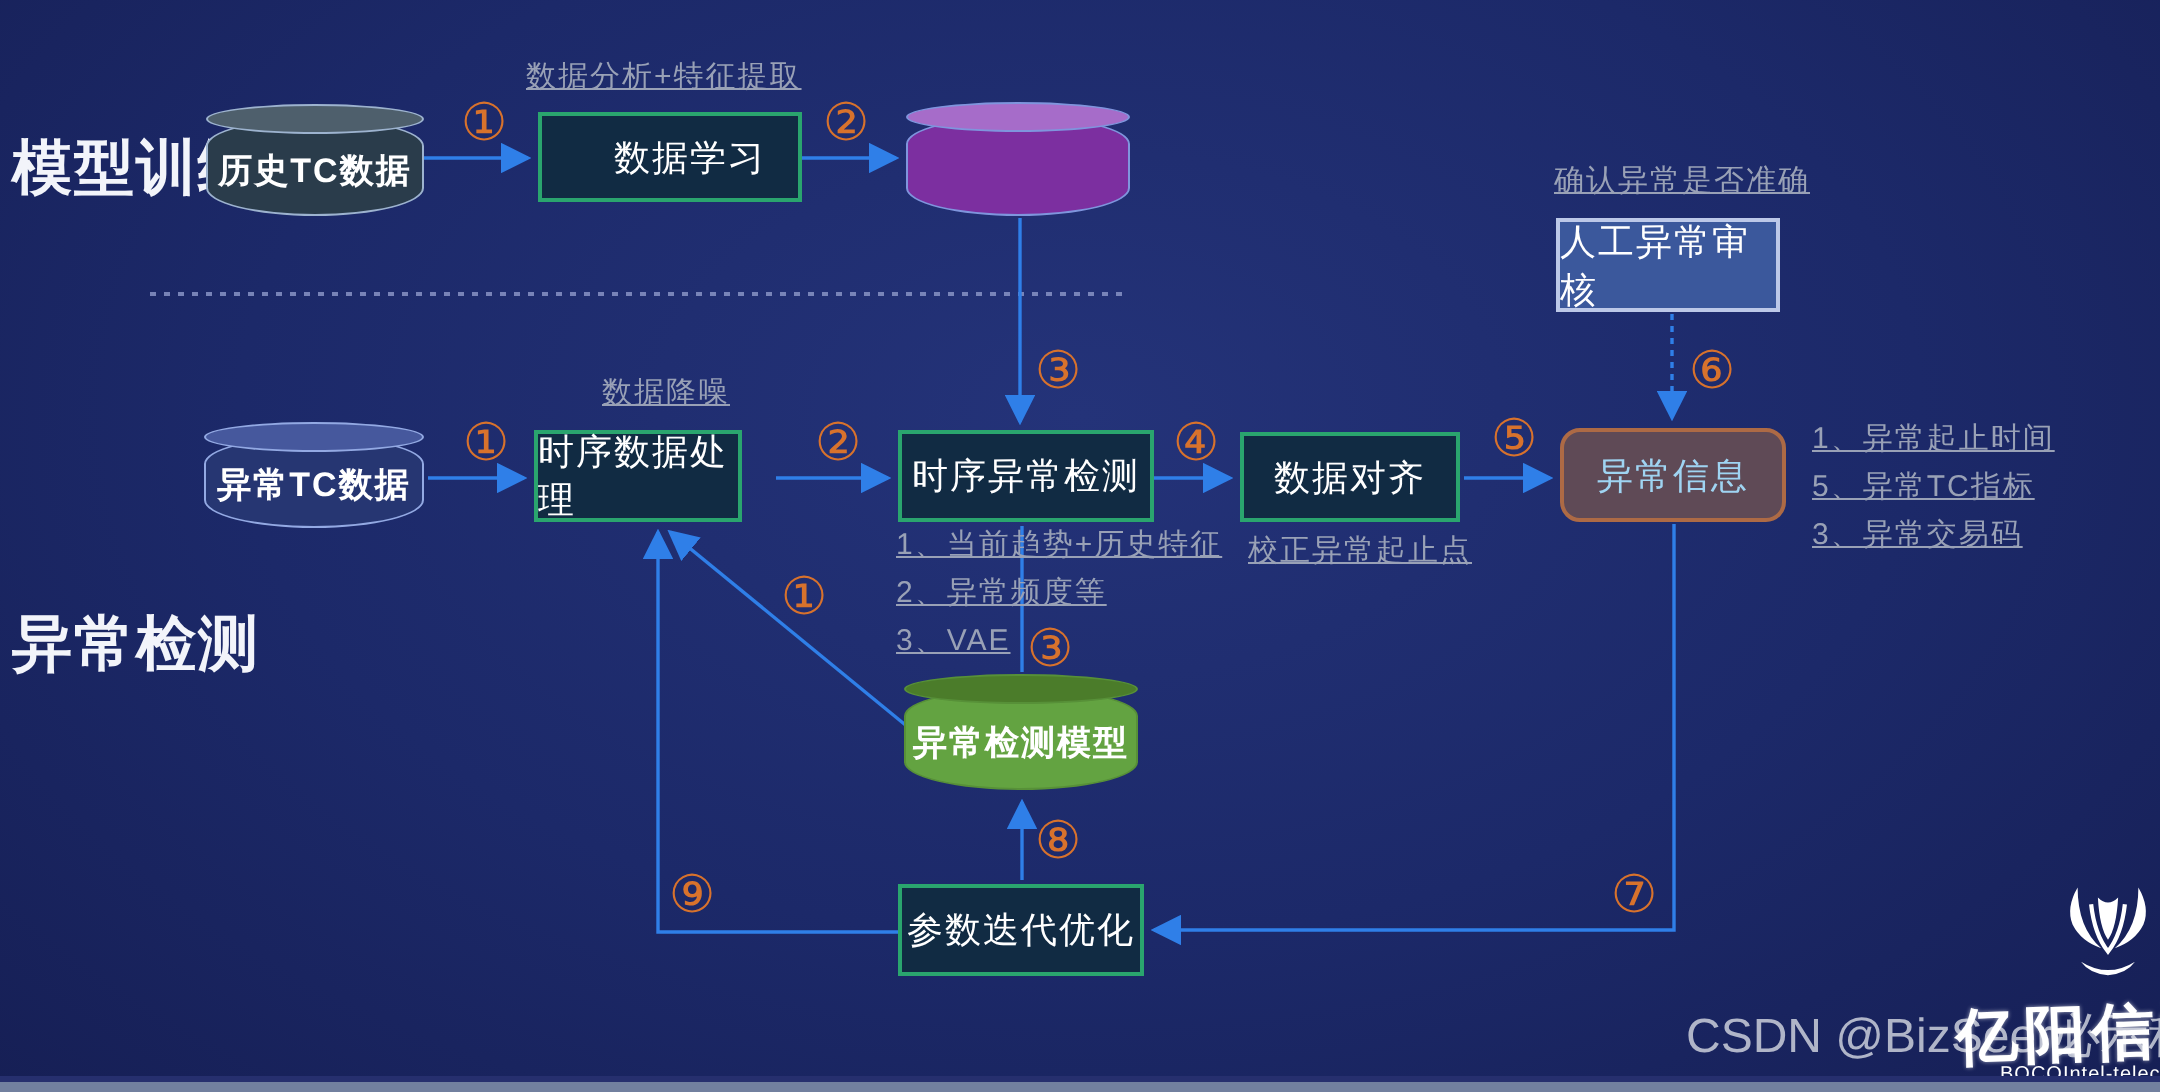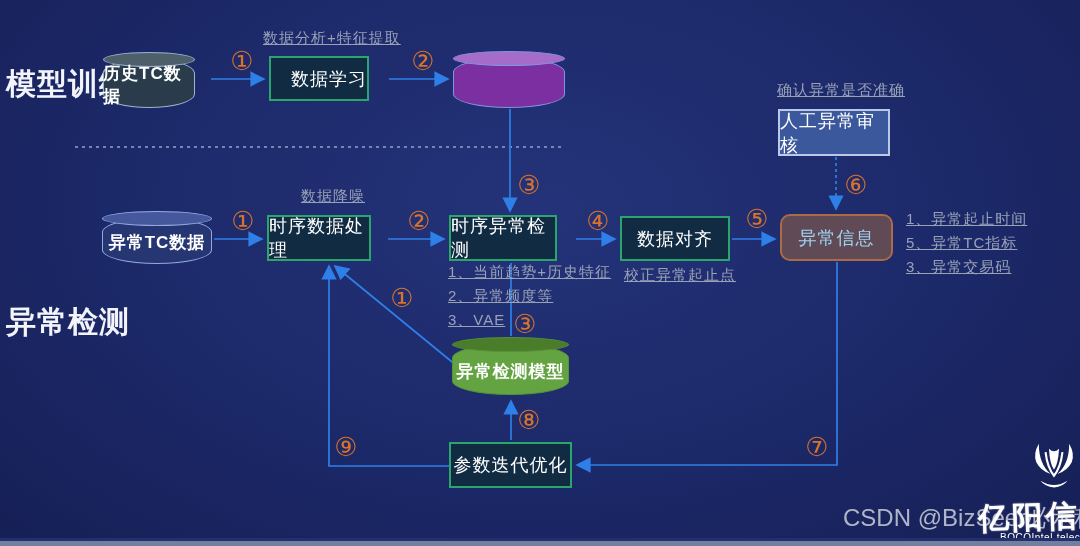--- a/index.html
+++ b/index.html
@@ -57,21 +57,21 @@
     <line x1="511" y1="263" x2="511" y2="336" stroke="#2f7fe8" stroke-width="1.7"></line>
     <line x1="457" y1="366" x2="335" y2="266" stroke="#2f7fe8" stroke-width="1.7" marker-end="url(#arr)"></line>
     <line x1="511" y1="440" x2="511" y2="401" stroke="#2f7fe8" stroke-width="1.7" marker-end="url(#arr)"></line>
     <polyline points="449,466 329,466 329,266" fill="none" stroke="#2f7fe8" stroke-width="1.7" marker-end="url(#arr)"></polyline>
     <polyline points="837,262 837,465 577,465" fill="none" stroke="#2f7fe8" stroke-width="1.7" marker-end="url(#arr)"></polyline>
   </svg>
 
   <div class="section-label" style="left:6px;top:64px;">模型训练</div>
   <div class="section-label" style="left:6px;top:302px;">异常检测</div>
 
-  <div class="cyl" style="left:103px;top:52px;width:92px;height:56px;">
+  <div class="cyl" style="left:103px;top:52px;width:109px;height:56px;">
     <div class="cyl-side" style="background:#2a3c4b;border-color:#9db3cf;"></div>
     <div class="cyl-top" style="background:#4e5f6c;border-color:#9db3cf;"></div>
     <div class="cyl-label">历史TC数据</div>
   </div>
 
   <div class="cyl" style="left:102px;top:211px;width:110px;height:53px;">
     <div class="cyl-side" style="background:#263672;border-color:#93a9e3;"></div>
     <div class="cyl-top" style="background:#46589d;border-color:#93a9e3;"></div>
     <div class="cyl-label">异常TC数据</div>
   </div>
@@ -80,27 +80,27 @@
     <div class="cyl-side" style="background:#7c2fa0;border-color:#7f95dd;"></div>
     <div class="cyl-top" style="background:#a66cc9;border-color:#7f95dd;"></div>
   </div>
 
   <div class="cyl" style="left:452px;top:337px;width:117px;height:58px;">
     <div class="cyl-side" style="background:#63a341;border-color:#579038;"></div>
     <div class="cyl-top" style="background:#4b7c2a;border-color:#579038;"></div>
     <div class="cyl-label">异常检测模型</div>
   </div>
 
-  <div class="node-box" style="left:269px;top:56px;width:100px;height:45px;padding-left:20px;">
+  <div class="node-box" style="left:269px;top:56px;width:132px;height:45px;padding-left:20px;">
     <span>数据学习</span>
   </div>
   <div class="node-box" style="left:267px;top:215px;width:104px;height:46px;">
     <span>时序数据处理</span>
   </div>
-  <div class="node-box" style="left:449px;top:215px;width:108px;height:46px;">
+  <div class="node-box" style="left:449px;top:215px;width:128px;height:46px;">
     <span>时序异常检测</span>
   </div>
   <div class="node-box" style="left:449px;top:442px;width:123px;height:46px;">
     <span>参数迭代优化</span>
   </div>
   <div class="node-box" style="left:620px;top:216px;width:110px;height:45px;">
     <span>数据对齐</span>
   </div>
   <div class="node-box box-blue" style="left:778px;top:109px;width:112px;height:47px;">
     <span>人工异常审核</span>

